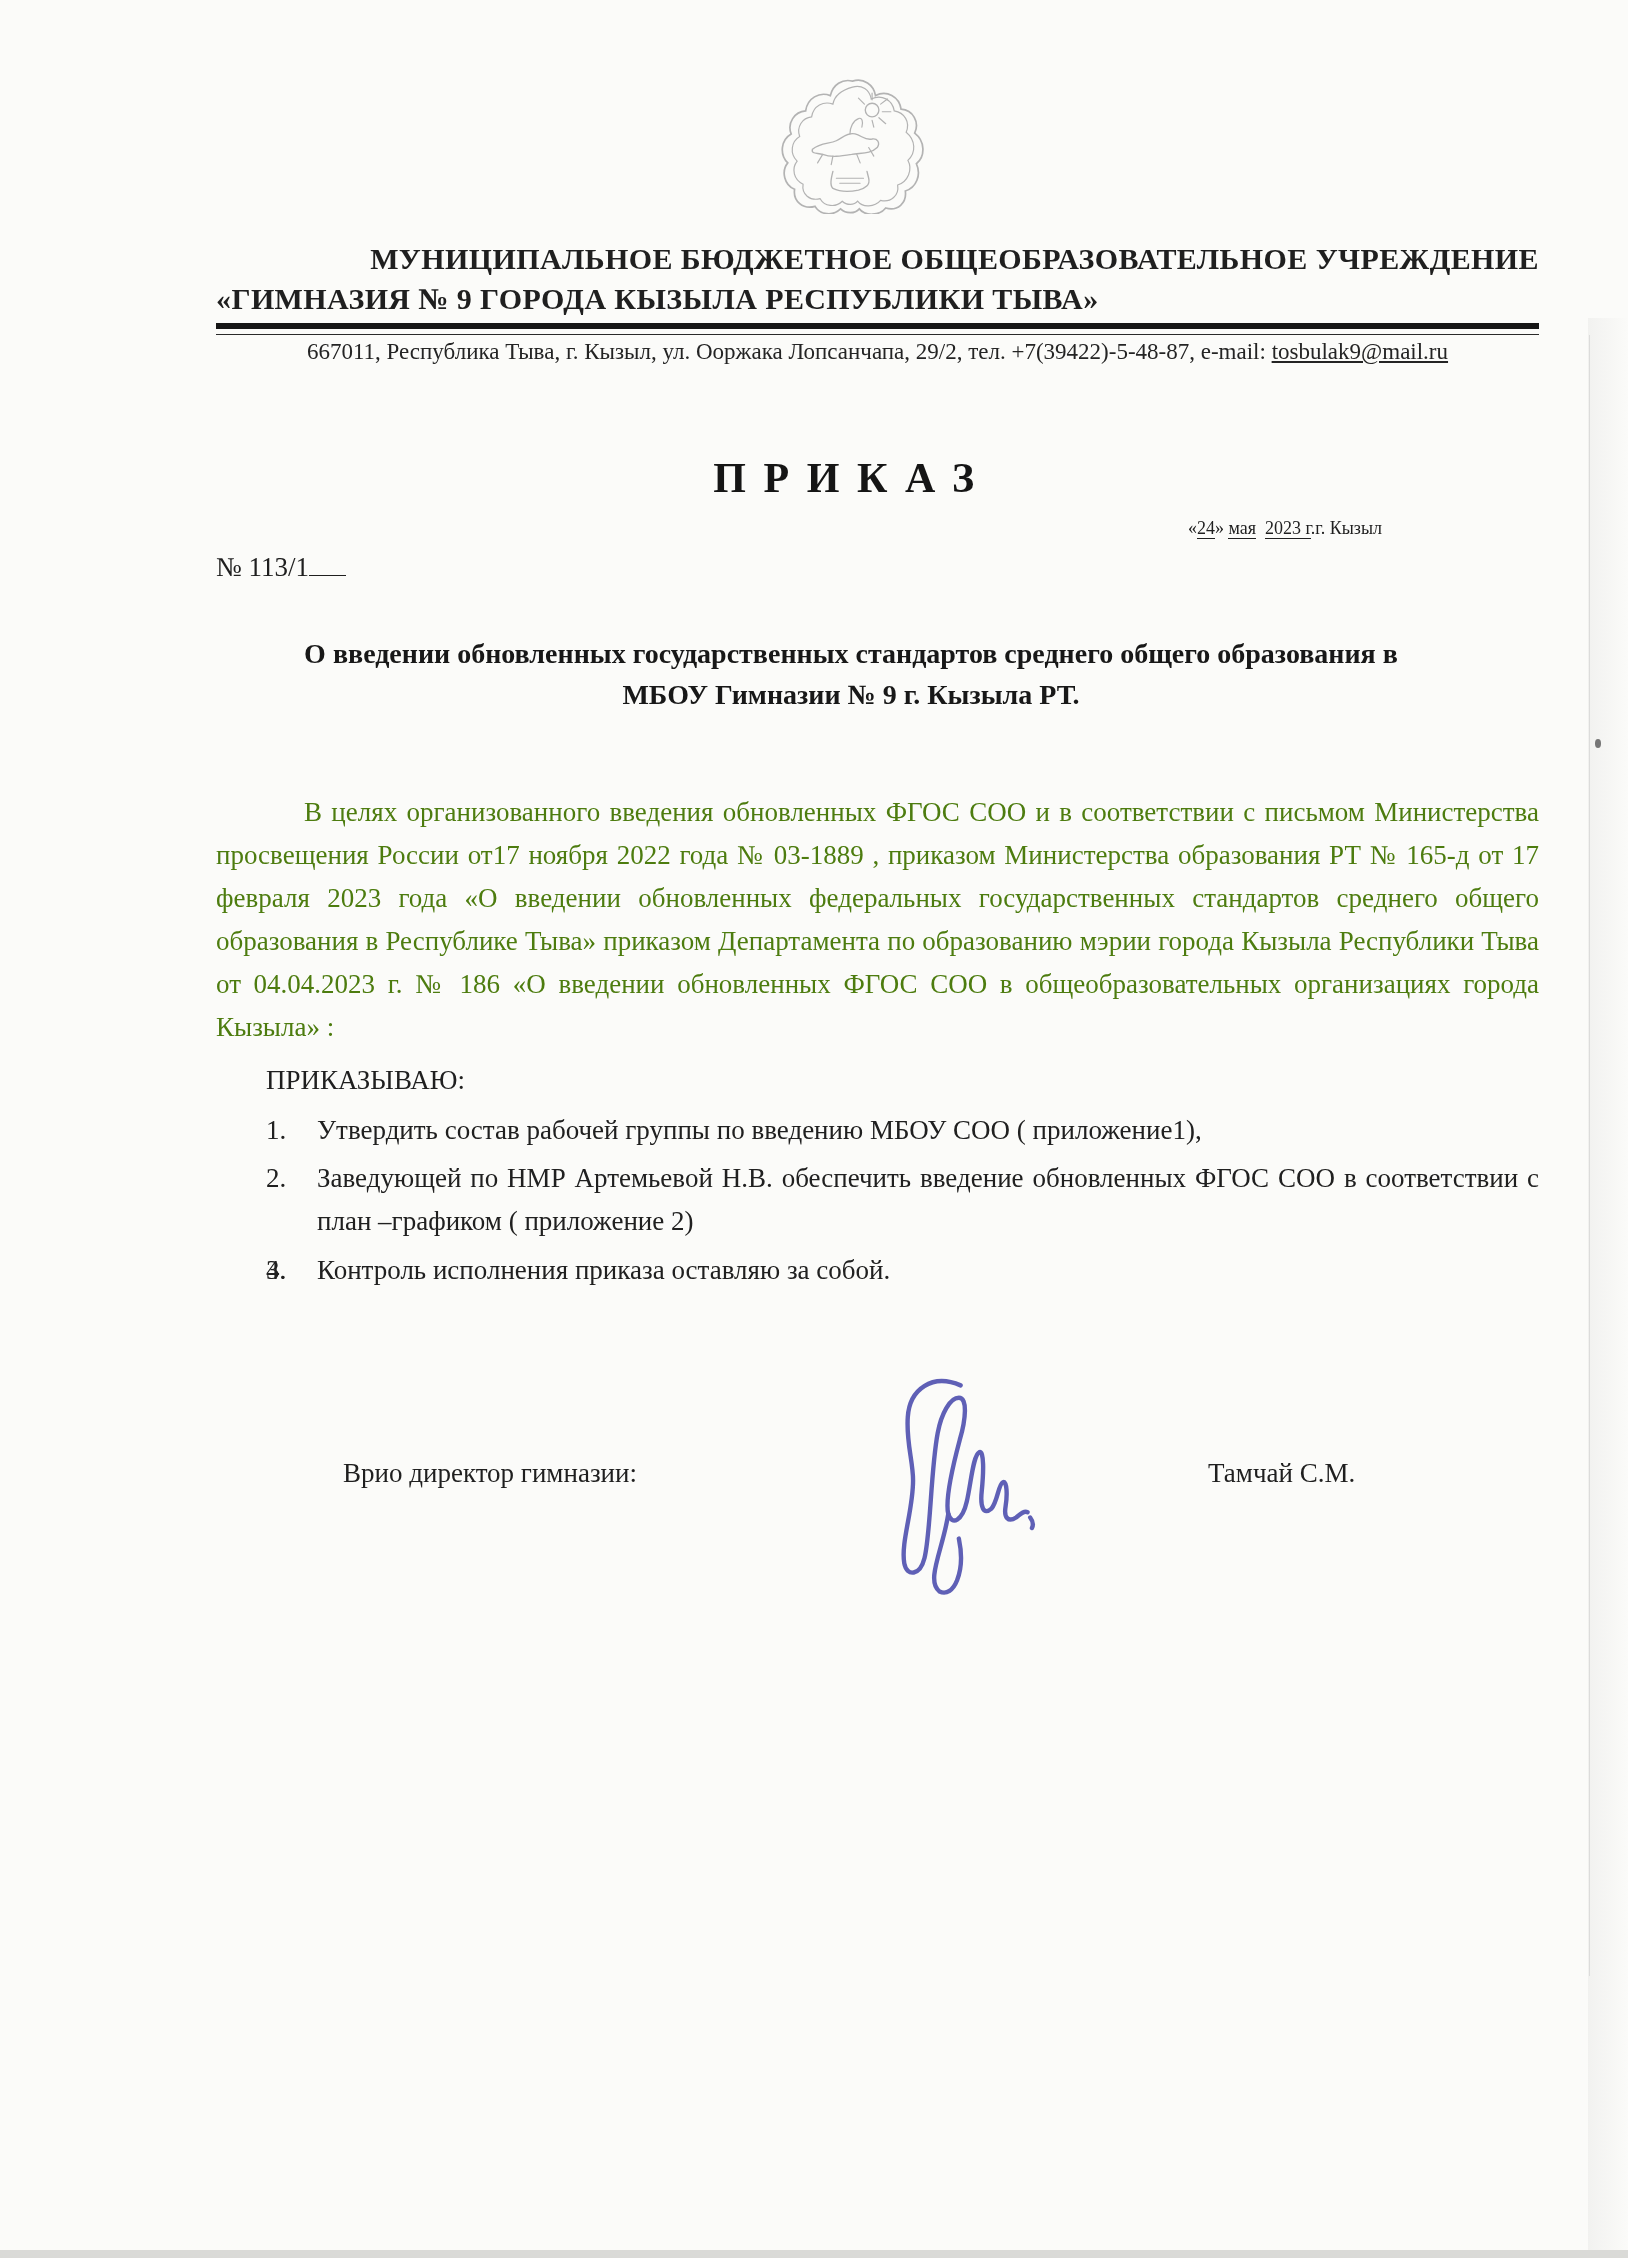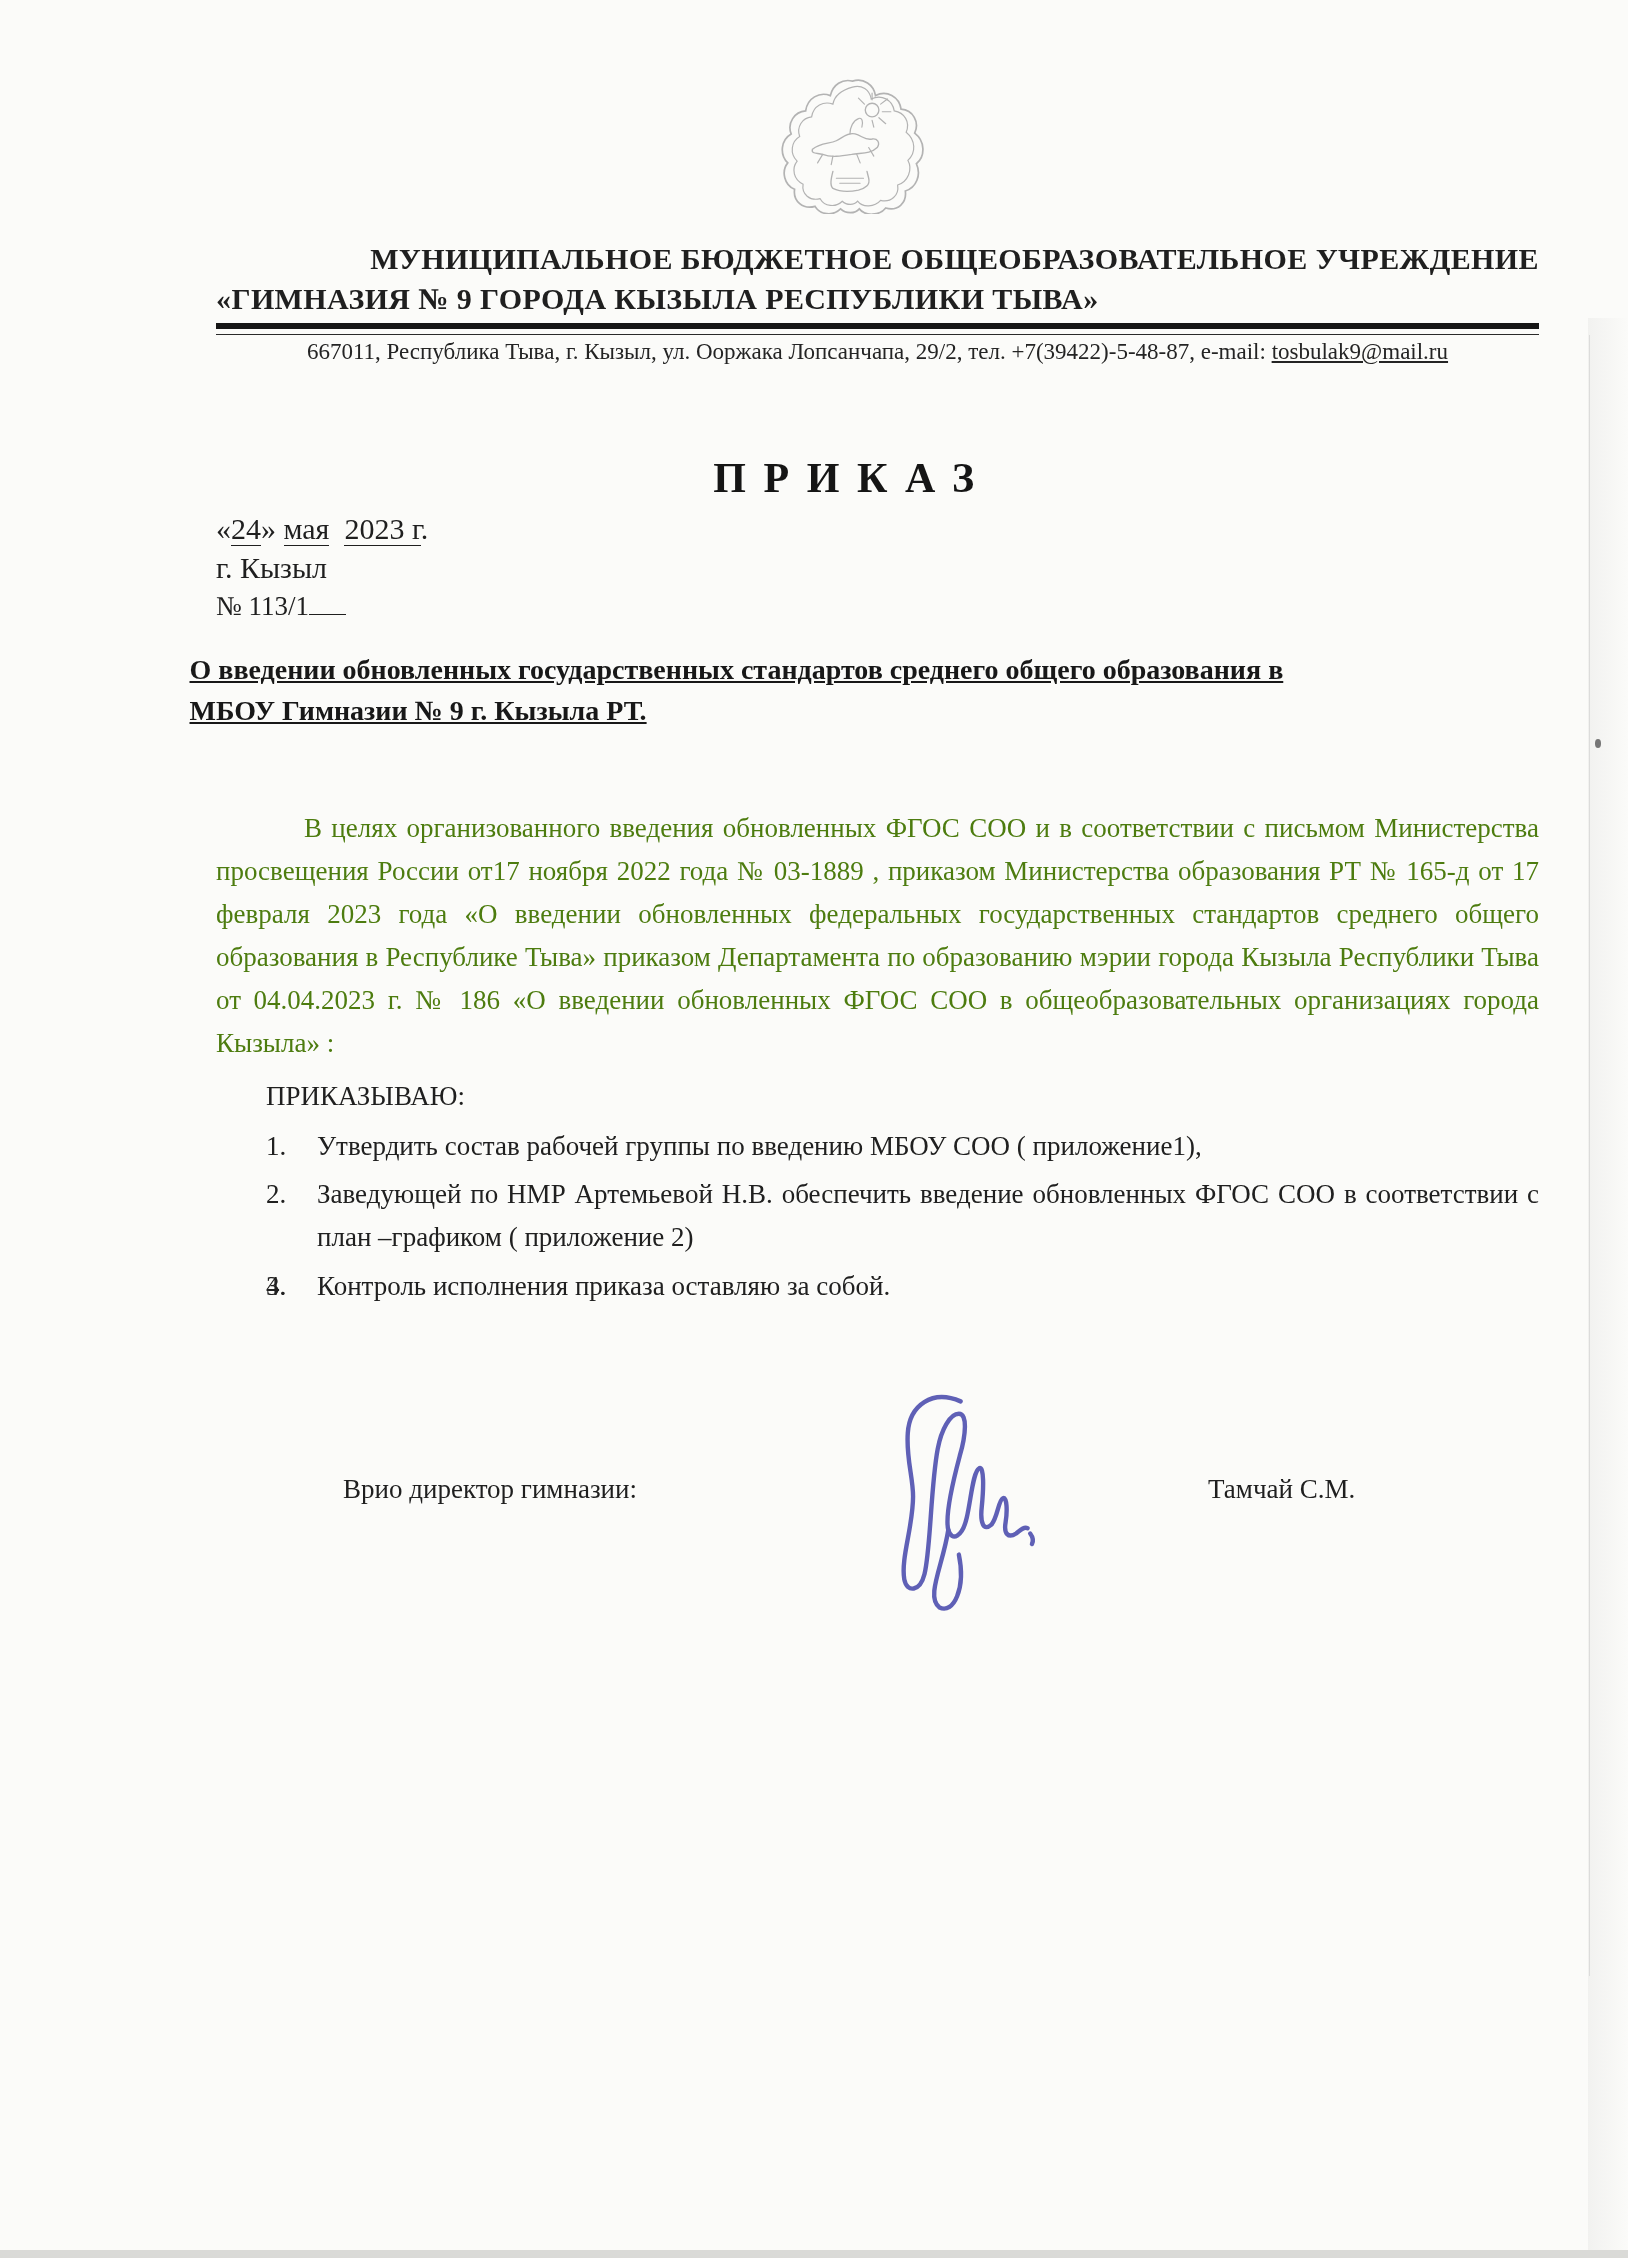--- a/index.html
+++ b/index.html
@@ -16,30 +16,30 @@
   .emblem-wrap svg{width:145px;height:138px;}
   .org-line1{margin-top:21px;text-align:right;font-weight:bold;font-size:30px;line-height:40px;letter-spacing:0.4px;}
   .org-line2{font-weight:bold;font-size:30px;line-height:40px;letter-spacing:0.4px;}
   .rule{margin-top:4.4px;height:4.4px;border-top:6.2px solid #161616;border-bottom:1.8px solid #2a2a2a;}
   .contact{margin-top:3.5px;text-align:center;font-size:23px;line-height:28px;color:#242424;}
   .email{text-decoration:underline;color:#242424;}
 
   
   .order-title{margin-top:88px;text-align:center;transform:translateX(-25px);
     font-weight:bold;font-size:42px;letter-spacing:17.6px;line-height:49px;color:#151515;}
-  .meta-row{margin-top:5.3px;display:flex;justify-content:space-between;align-items:baseline;
-    font-size:30px;line-height:39px;flex-direction:column;}
+  .meta-row{margin-top:5.3px;display:flex;justify-content:flex-end;align-items:baseline;
+    font-size:18px;line-height:39px;}
   .meta-city{margin-right:157px;}
   .u{ text-decoration:none;border-bottom:1.8px solid #1f1f1f;padding-bottom:0.9px;}
   .num-line{font-size:27px;line-height:39px;}
   .num-blank{display:inline-block;width:37px;border-bottom:1.8px solid #1f1f1f;height:25px;vertical-align:baseline;}
 
   
-  .subject{margin-top:23px;text-align:left;transform:translateX(-26.5px);
-    font-weight:bold;font-size:28px;line-height:41px;color:#181818;text-decoration:underline;}
+  .subject{margin-top:46px;text-align:center;transform:translateX(-26.5px);
+    font-weight:bold;font-size:28px;line-height:41px;color:#181818;}
 
   
   .paragraph{margin-top:76px;font-size:27px;line-height:43px;text-align:justify;text-indent:88px;color:#4d7c0f;}
   .resolution{margin-top:10.6px;margin-left:50px;font-size:27px;line-height:43px;}
   .items{margin-top:7px;}
   .item{position:relative;padding-left:101px;margin-top:5.3px;font-size:27px;line-height:43px;text-align:justify;color:#202020;}
   .item .num{position:absolute;left:50px;top:0;text-align:left;}
 
   
   .sig-row{position:relative;margin-top:85px;height:229px;}

